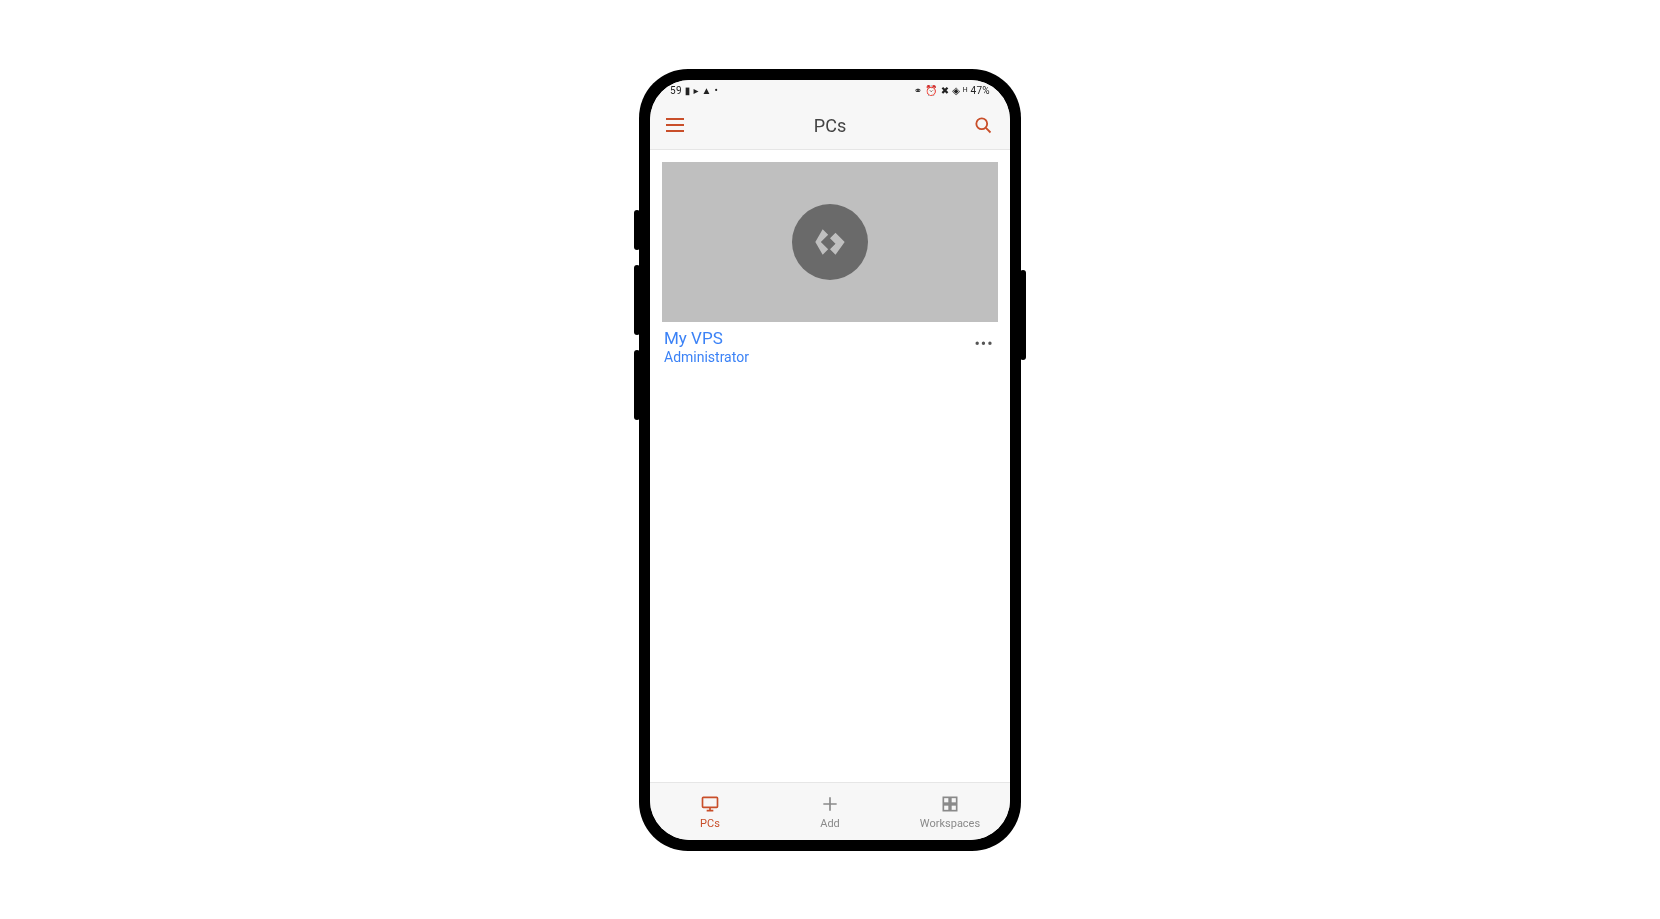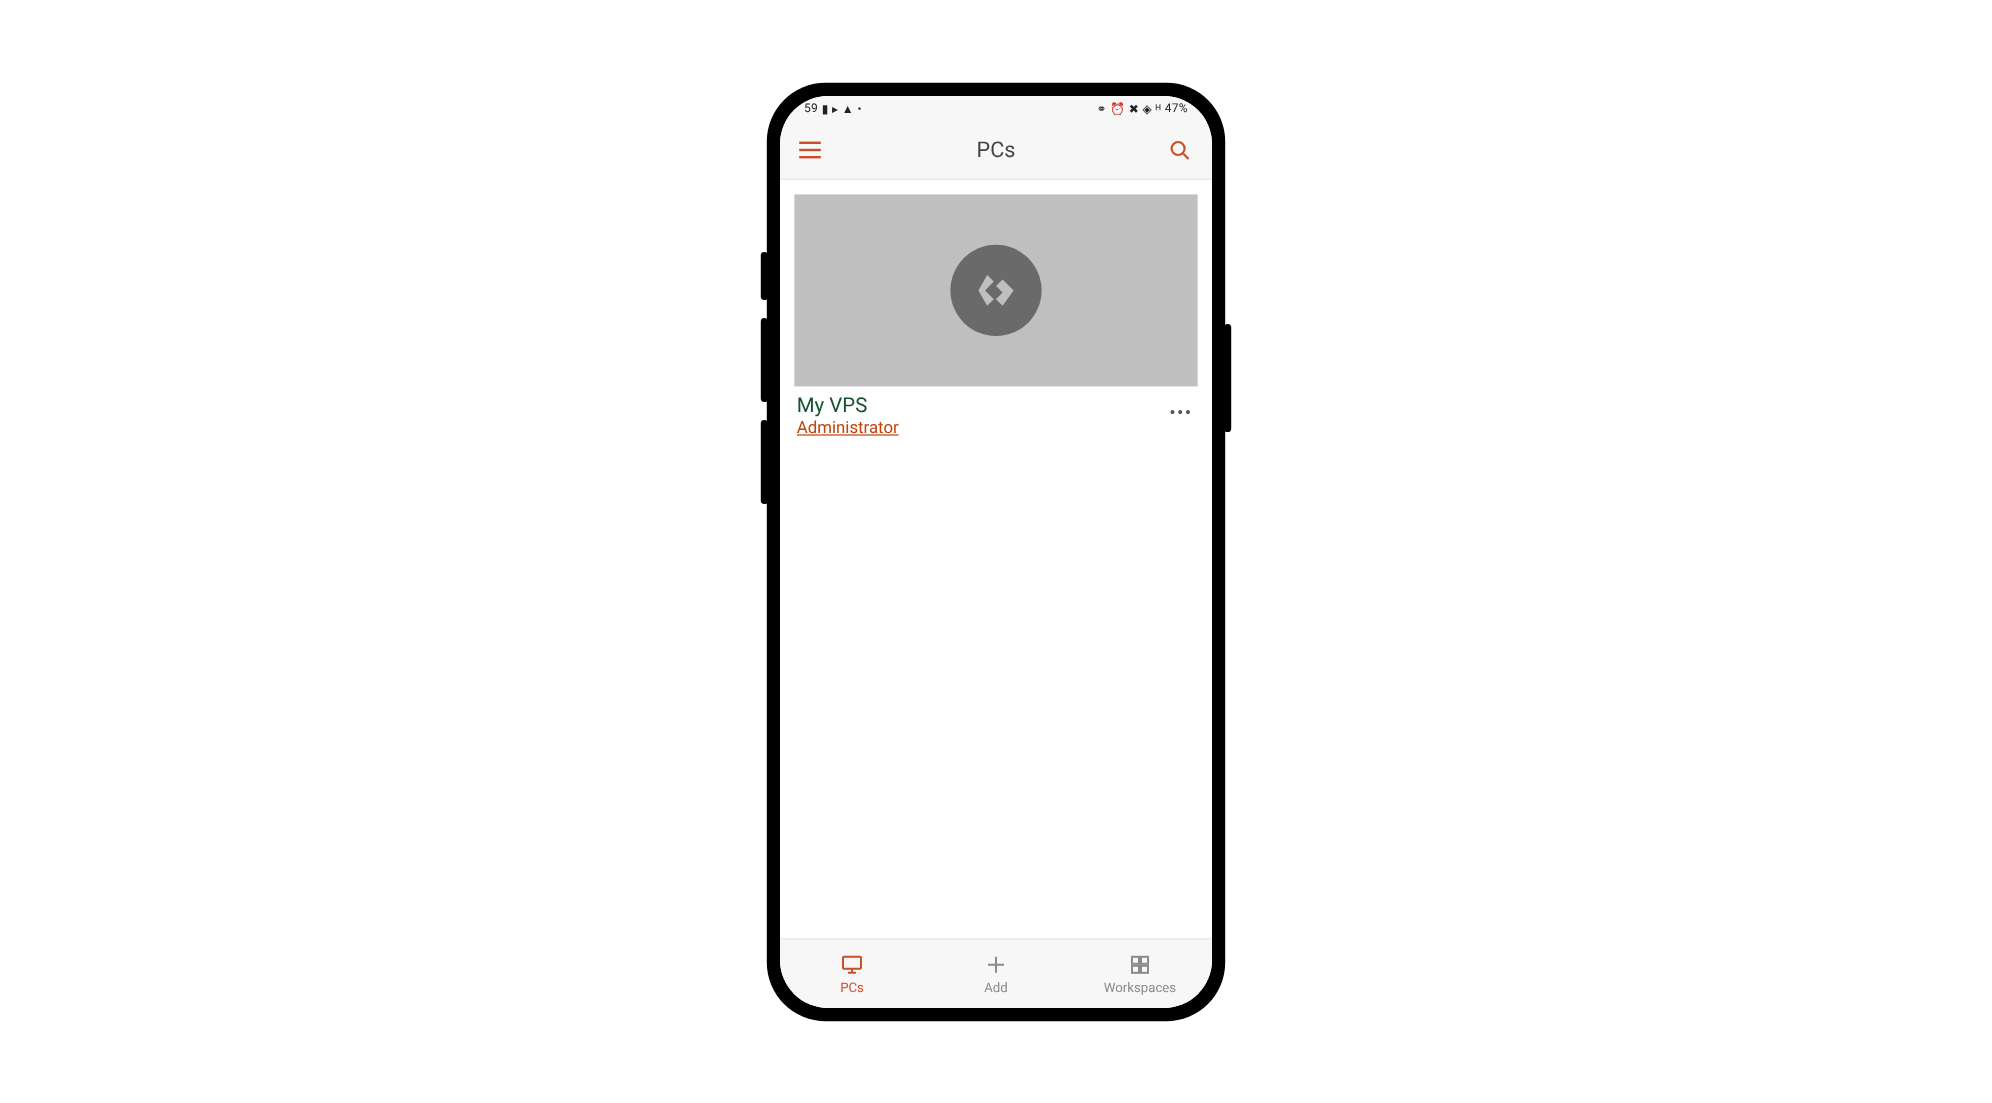--- a/index.html
+++ b/index.html
@@ -125,22 +125,22 @@
       justify-content: center;
     }
     .rd-circle svg { width: 44px; height: 44px; }
     .pc-meta {
       display: flex;
       justify-content: space-between;
       align-items: flex-start;
       padding: 6px 2px 0 2px;
     }
     .pc-info { display: flex; flex-direction: column; }
-    .pc-name { font-size: 17px; color: #14532d; }
-    .pc-user { font-size: 14px; color: #c2410c; margin-top: 1px; text-decoration: underline; }
+    .pc-name { font-size: 17px; color: #3b82f6; }
+    .pc-user { font-size: 14px; color: #3b82f6; margin-top: 1px; }
     .pc-more {
       width: 24px;
       height: 24px;
       display: flex;
       align-items: center;
       justify-content: center;
       cursor: pointer;
       color: #555;
       font-size: 16px;
       letter-spacing: 1px;

